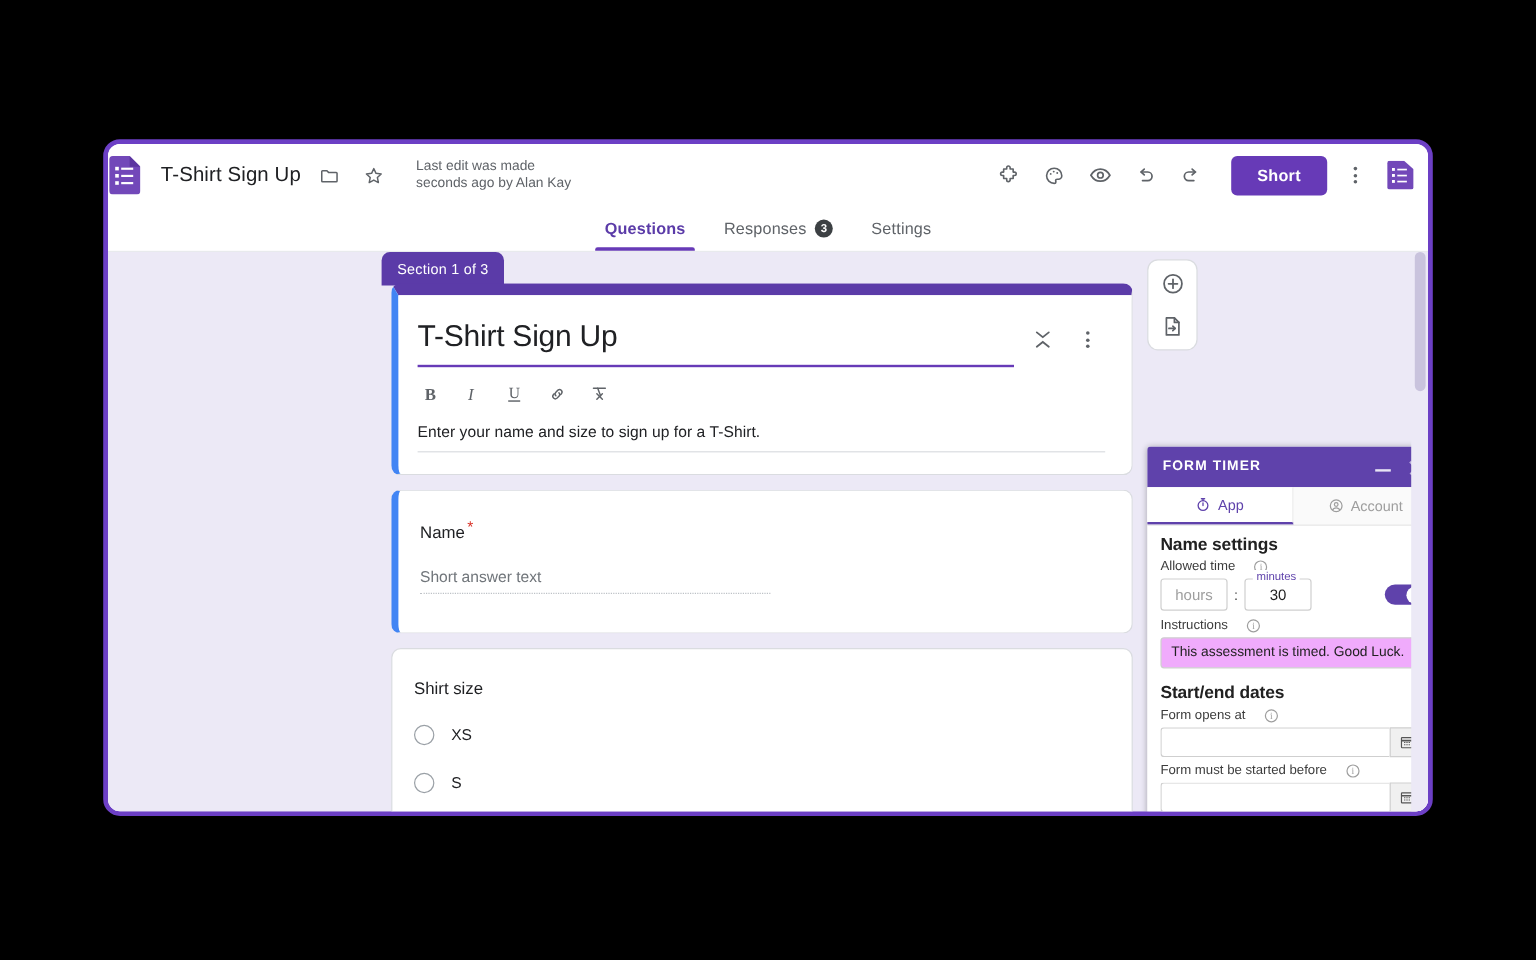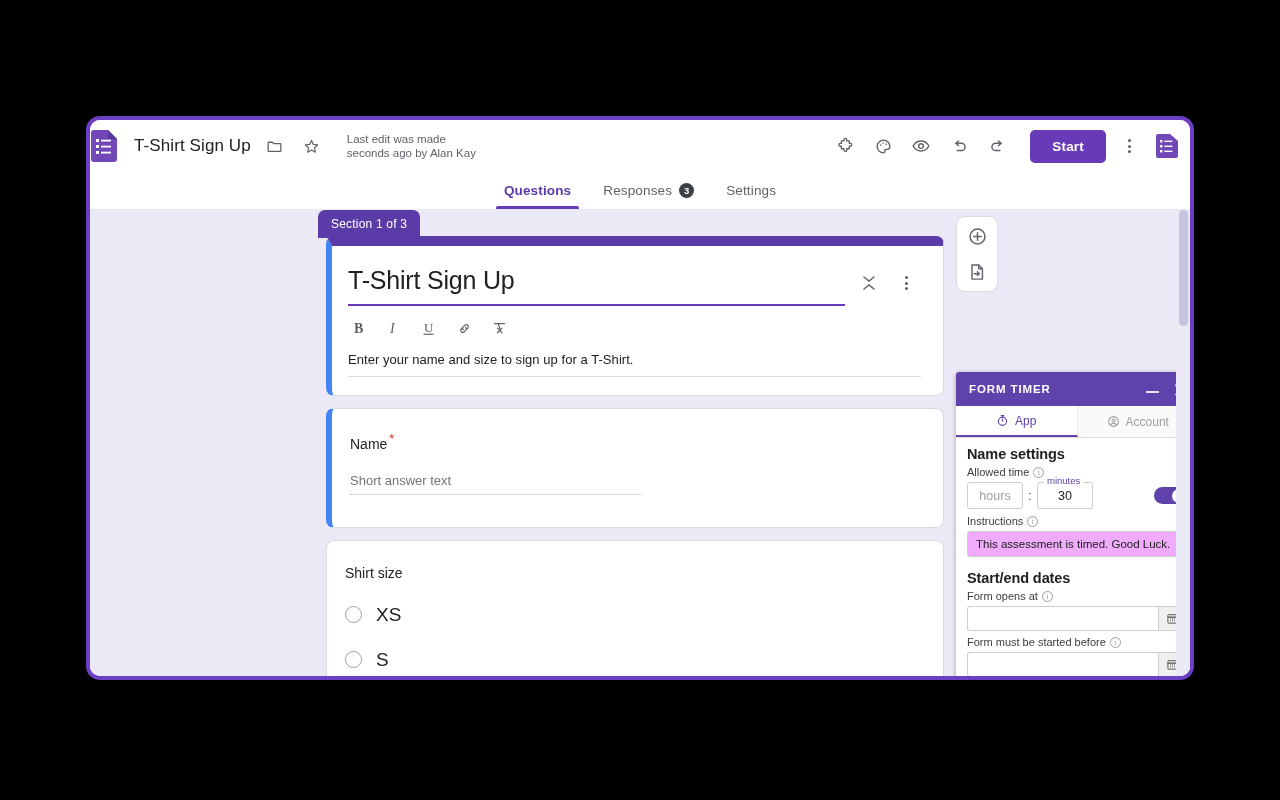--- a/index.html
+++ b/index.html
@@ -219,21 +219,21 @@
   .opt-row {
     display: flex; align-items: center; gap: 14px;
     margin-top: 23px;
   }
   .radio {
     width: 17px; height: 17px;
     border: 1.6px solid #9aa0a6;
     border-radius: 50%;
     flex: 0 0 auto;
   }
-  .opt-label { font-size: 19px; color: #202124; }
+  .opt-label { font-size: 13px; color: #202124; }
 
   
   .side-tools {
     position: absolute;
     left: 866px; top: 6px;
     width: 42px;
     background: #fff;
     border: 1px solid #dadce0;
     border-radius: 9px;
     padding: 8px 0;
@@ -284,21 +284,21 @@
     color: #5f42ab;
     background: #fff;
     border-bottom: 2px solid #5f42ab;
   }
 
   .tp-body { padding: 8px 11px 10px 11px; }
   .tp-h { font-size: 14.5px; font-weight: bold; color: #212121; margin-bottom: 4px; letter-spacing: -.1px;}
   .tp-h2 { font-size: 14.5px; font-weight: bold; color: #212121; margin: 13px 0 4px; letter-spacing: -.1px;}
   .tp-label {
     font-size: 11px; color: #3c3c3c;
-    display: flex; align-items: center; gap: 4px;
+    display: flex; align-items: center; gap: 16px;
     margin-bottom: 4px;
   }
   .info-i {
     width: 11px; height: 11px; border: 1px solid #9e9e9e;
     border-radius: 50%;
     color: #9e9e9e; font-size: 8px;
     display: flex; align-items: center; justify-content: center;
     font-family: "Liberation Serif", serif;
     flex: 0 0 auto;
   }
@@ -457,21 +457,21 @@
         </svg>
       </div>
 
       <div class="tool">
         <svg width="19" height="19" viewBox="0 0 24 24" fill="none" stroke="#5f6368" stroke-width="1.8" stroke-linecap="round">
           <path d="M16 8 H9.5 a4.5 4.5 0 0 0 0 9 H15"></path>
           <path d="M13.2 5 L16.6 8 L13.2 11"></path>
         </svg>
       </div>
 
-      <div class="send-btn">Start</div>
+      <div class="send-btn">Short</div>
 
       <div class="kebab">
         <i></i>
           <i></i>
           <i></i>
       </div>
 
       <div class="forms-mini">
         <svg width="22" height="24" viewBox="0 0 22 24">
           <path d="M2 0 H14 L22 7 V22 a2 2 0 0 1 -2 2 H2 a2 2 0 0 1 -2 -2 V2 a2 2 0 0 1 2 -2 Z" fill="#7248b9"></path>

